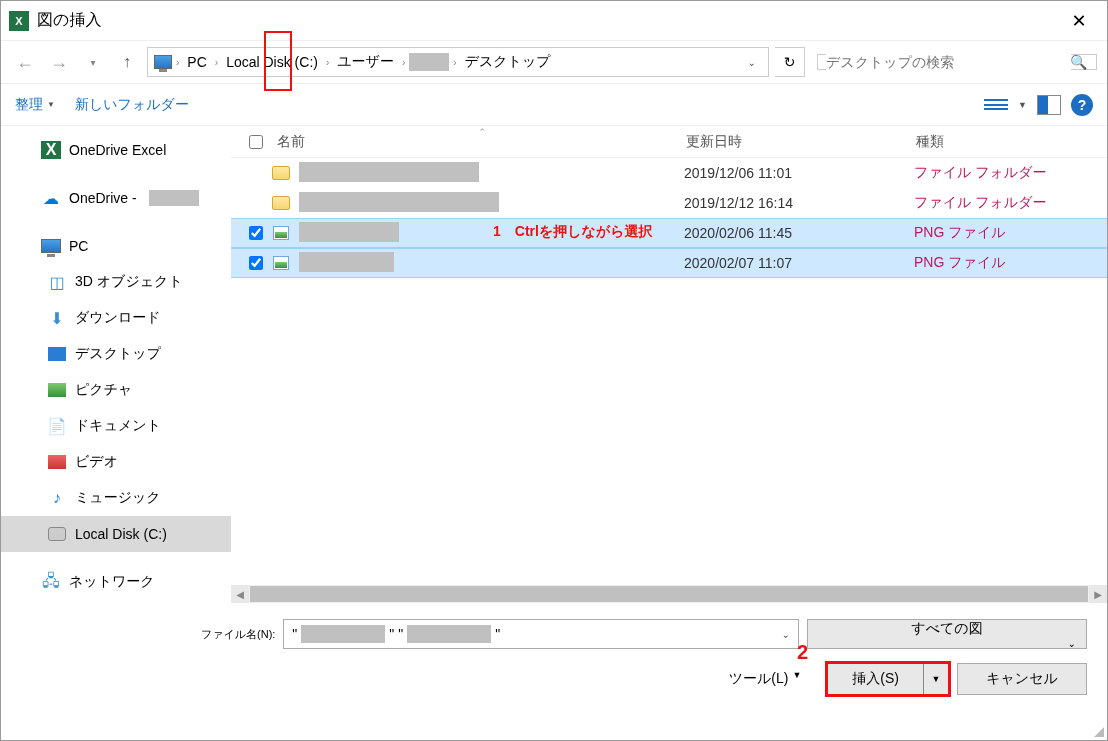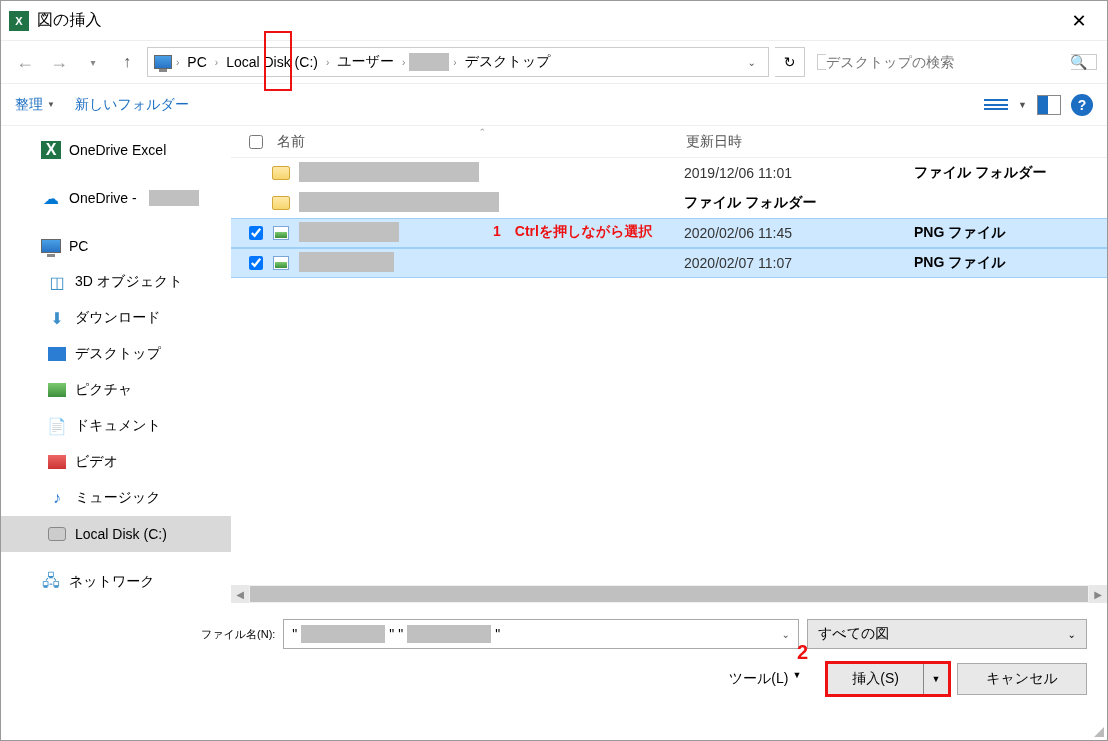--- a/index.html
+++ b/index.html
@@ -70,38 +70,38 @@
 .col-type { flex: 1; }
 .file-row { display: flex; align-items: center; height: 30px; padding-left: 10px; }
 .file-row.sel { background: #cde8ff; border-top: 1px solid #9dd0f7; border-bottom: 1px solid #9dd0f7; }
 .file-row .ficon { width: 20px; height: 18px; margin-right: 8px; display: flex; align-items: center; justify-content: center; }
 .ficon-folder { background: linear-gradient(#ffe9a8,#f7d66e); border: 1px solid #d4a838; border-radius: 2px; width: 18px; height: 14px; }
 .ficon-img { background: #fff; border: 1px solid #7aa5d6; width: 16px; height: 14px; position: relative; }
 .ficon-img::after { content: ''; position: absolute; bottom: 1px; left: 1px; width: 12px; height: 6px; background: linear-gradient(#7bc96f,#3c8f3c); }
 .file-row .fname { width: 385px; }
 .file-row .fname .gray { background: #c0c0c0; height: 20px; display: inline-block; }
 .file-row .fdate { width: 230px; color: #333; }
-.file-row .ftype { flex: 1; color: #000000; font-weight: bold; }
+.file-row .ftype { flex: 1; color: #be185d; }
 .red-box { border: 2px solid #e11; position: absolute; }
 .check-red { left: 263px; top: 30px; width: 28px; height: 60px; pointer-events: none; }
 .annotation1 { position: absolute; left: 262px; top: 92px; color: #e11; font-size: 20px; font-weight: bold; }
 .annotation1 .num { margin-right: 14px; }
 
 .hscroll { position: absolute; bottom: 0; left: 0; right: 0; height: 18px; background: #f0f0f0; display: flex; align-items: center; }
 .hscroll .btn-scroll { width: 18px; height: 18px; display: flex; align-items: center; justify-content: center; color: #888; font-size: 10px; background: #e8e8e8; }
 .hscroll .thumb { flex: 1; margin: 0 1px; height: 16px; background: #c0c0c0; }
 
 .footer { padding: 16px 20px 10px; }
 .filename-row { display: flex; align-items: center; gap: 8px; margin-bottom: 14px; padding-left: 180px; }
 .filename-row label { font-size: 11px; }
 .filename-row .combo { flex: 1; height: 30px; border: 1px solid #aaa; background: #fff; display: flex; align-items: center; padding: 0 8px; }
 .filename-row .combo .val { display: flex; align-items: center; gap: 4px; }
 .filename-row .combo .val .gray { background: #c0c0c0; width: 84px; height: 18px; display: inline-block; }
 .filename-row .combo .dd { margin-left: auto; font-size: 10px; color: #555; }
-.filter { width: 280px; height: 30px; border: 1px solid #aaa; background: #e8e8e8; display: flex; align-items: center; padding: 0 10px; }
+.filter { width: 280px; height: 30px; border: 1px solid #aaa; background: #e8e8e8; display: flex; align-items: center; padding: 0 10px; flex-direction: column; }
 .filter .dd { margin-left: auto; font-size: 10px; }
 
 .action-row { display: flex; align-items: center; gap: 8px; justify-content: flex-end; position: relative; }
 .tools { display: flex; gap: 4px; margin-right: 18px; margin-left: 36px; }
 .tools .dd { font-size: 9px; }
 .insert-btn { height: 32px; border: 1px solid #888; background: #e8e8e8; display: flex; align-items: center; position: relative; }
 .insert-btn .main { padding: 0 24px; border-right: 1px solid #888; height: 100%; display: flex; align-items: center; }
 .insert-btn .split { width: 24px; display: flex; align-items: center; justify-content: center; font-size: 9px; }
 .insert-red { border: 3px solid #e11; position: absolute; left: -3px; top: -3px; right: -3px; bottom: -3px; pointer-events: none; }
 .cancel-btn { width: 130px; height: 32px; border: 1px solid #aaa; background: #e8e8e8; display: flex; align-items: center; justify-content: center; }
@@ -235,37 +235,39 @@
       </div>
   </div>
 
   <div class="files">
     <div class="files-header">
       <div class="col-check">
           <input type="checkbox" style="">
         </div>
       <div class="col-name"><span class="sort">⌃</span><span>名前</span></div>
       <div class="col-date">更新日時</div>
+      <div class="col-type">種類</div>
     </div>
 
     <div class="file-row">
       <div class="col-check"></div>
       <div class="ficon">
           <div class="ficon-folder"></div>
         </div>
       <div class="fname"><span class="gray" style="width:180px"></span></div>
       <div class="fdate">2019/12/06 11:01</div>
       <div class="ftype">ファイル フォルダー</div>
     </div>
     <div class="file-row">
       <div class="col-check"></div>
       <div class="ficon">
           <div class="ficon-folder"></div>
         </div>
       <div class="fname"><span class="gray" style="width:200px"></span></div>
+      <div class="fdate">2019/12/12 16:14</div>
       <div class="ftype">ファイル フォルダー</div>
     </div>
     <div class="file-row sel">
       <div class="col-check">
           <input type="checkbox" checked="" style="">
         </div>
       <div class="ficon">
           <div class="ficon-img"></div>
         </div>
       <div class="fname"><span class="gray" style="width:100px"></span></div>

